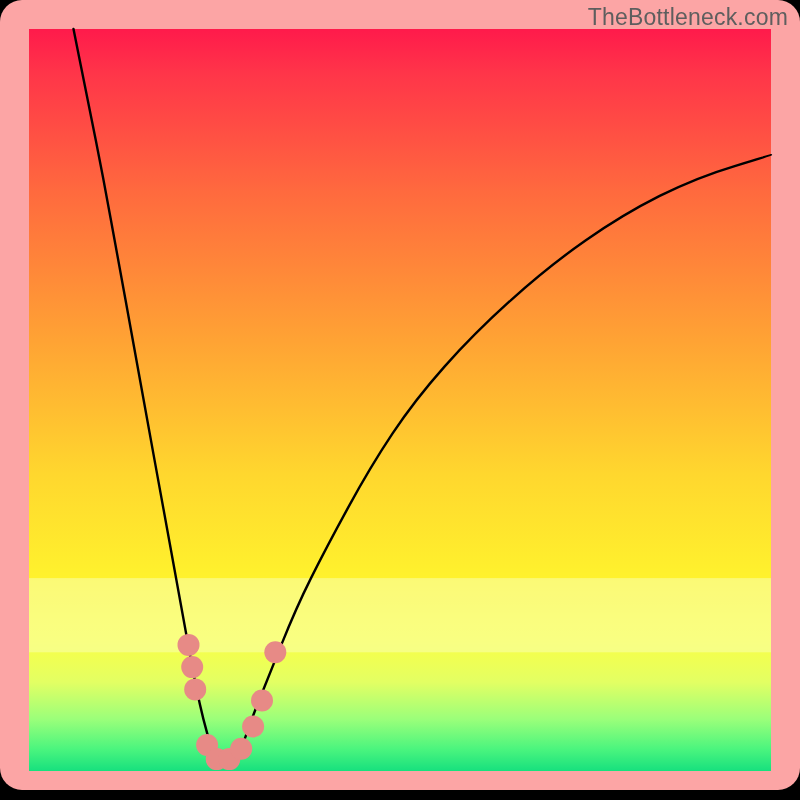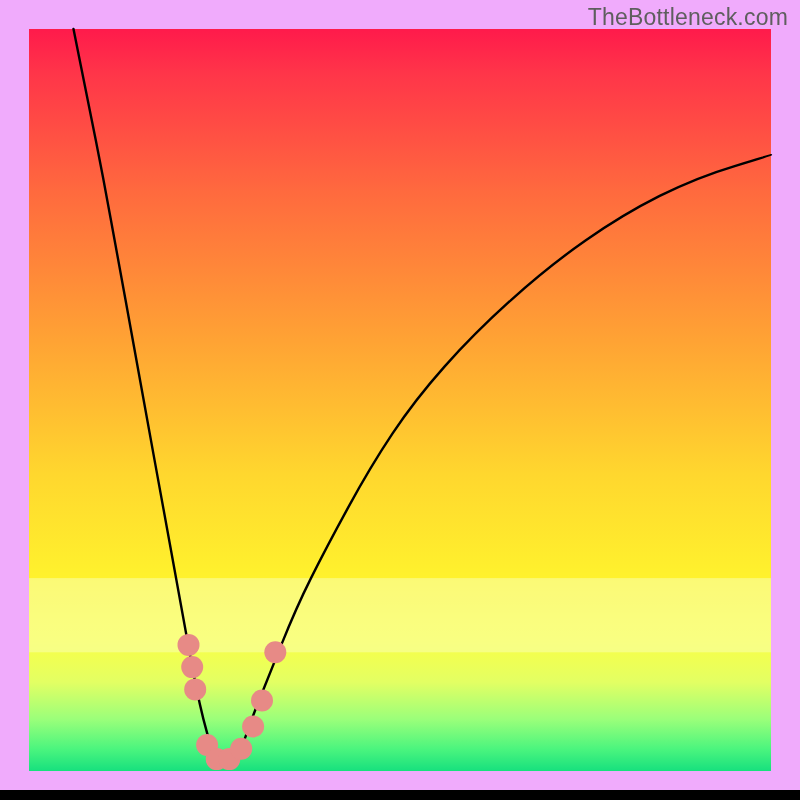--- a/index.html
+++ b/index.html
@@ -10,21 +10,22 @@
     background: #000000;
     overflow: hidden;
     font-family: Arial, Helvetica, sans-serif;
   }
   .frame {
     position: absolute;
     left: 0;
     top: 0;
     width: 800px;
     height: 790px;
-    background: #f0abfc;
+    background: #fca5a5;
+    border-radius: 22px;
   }
   .plot-area {
     position: absolute;
     left: 29px;
     top: 29px;
     width: 742px;
     height: 742px;
     
     background: linear-gradient(
       to bottom,

